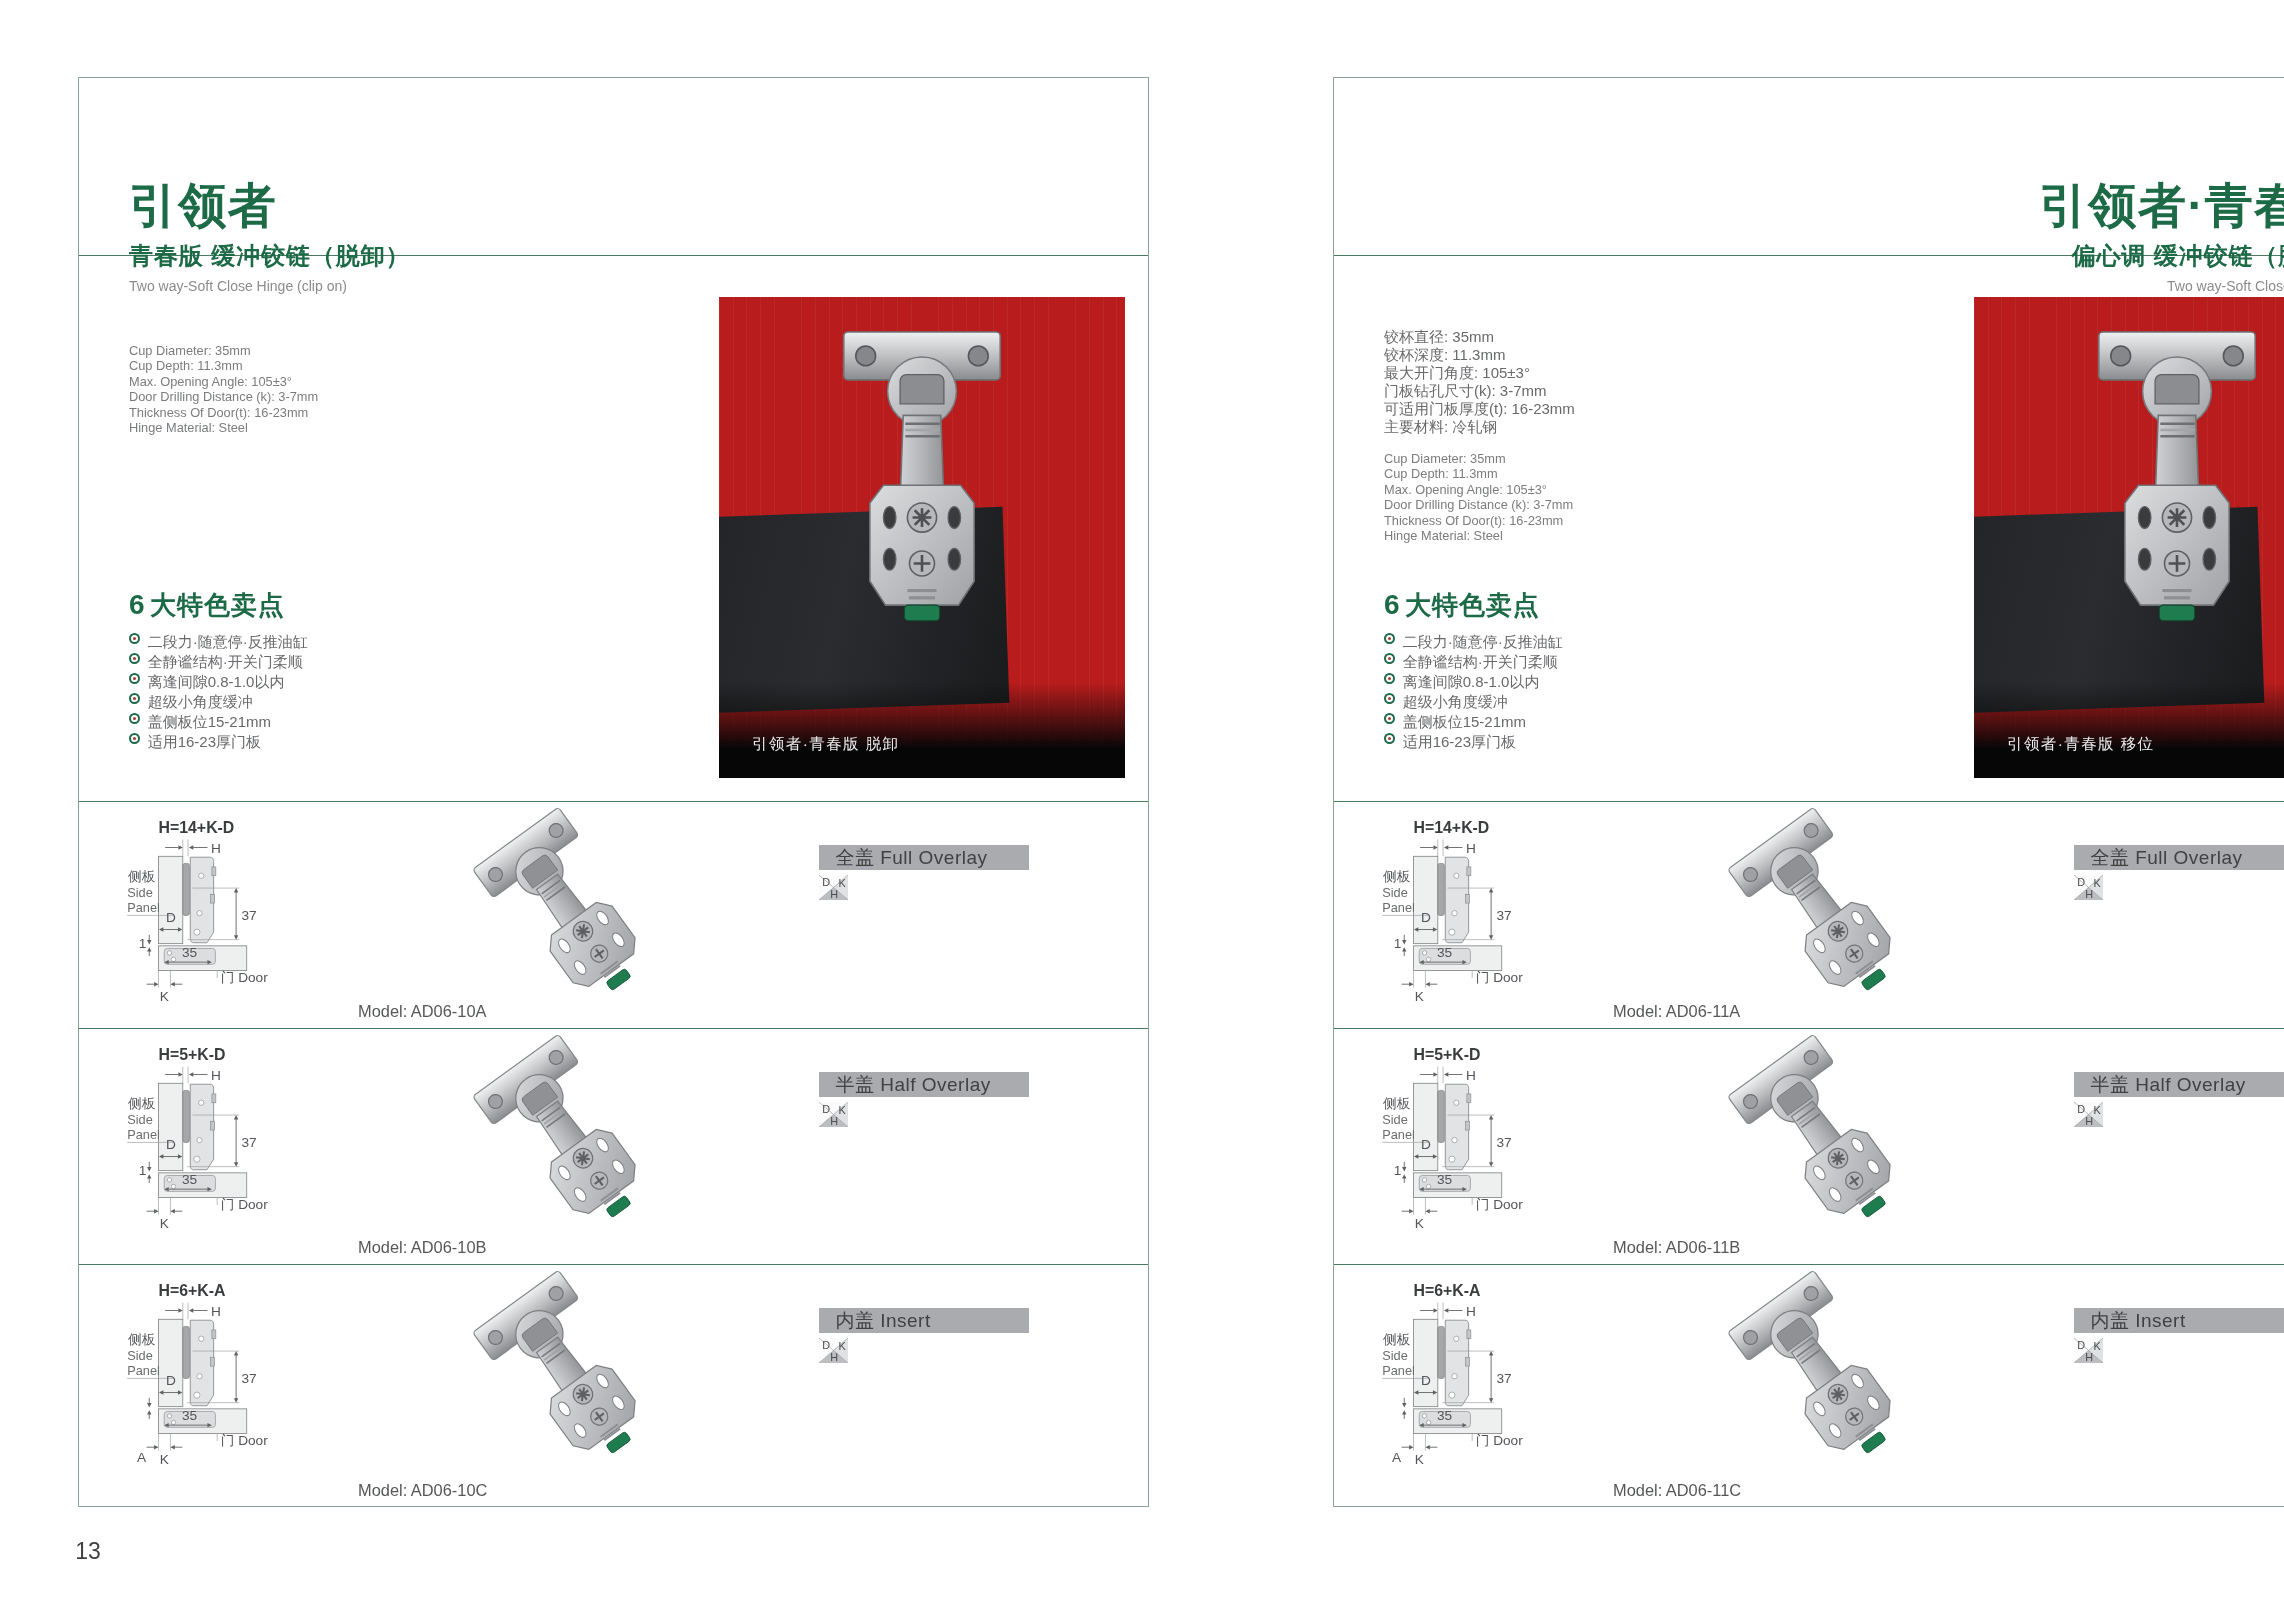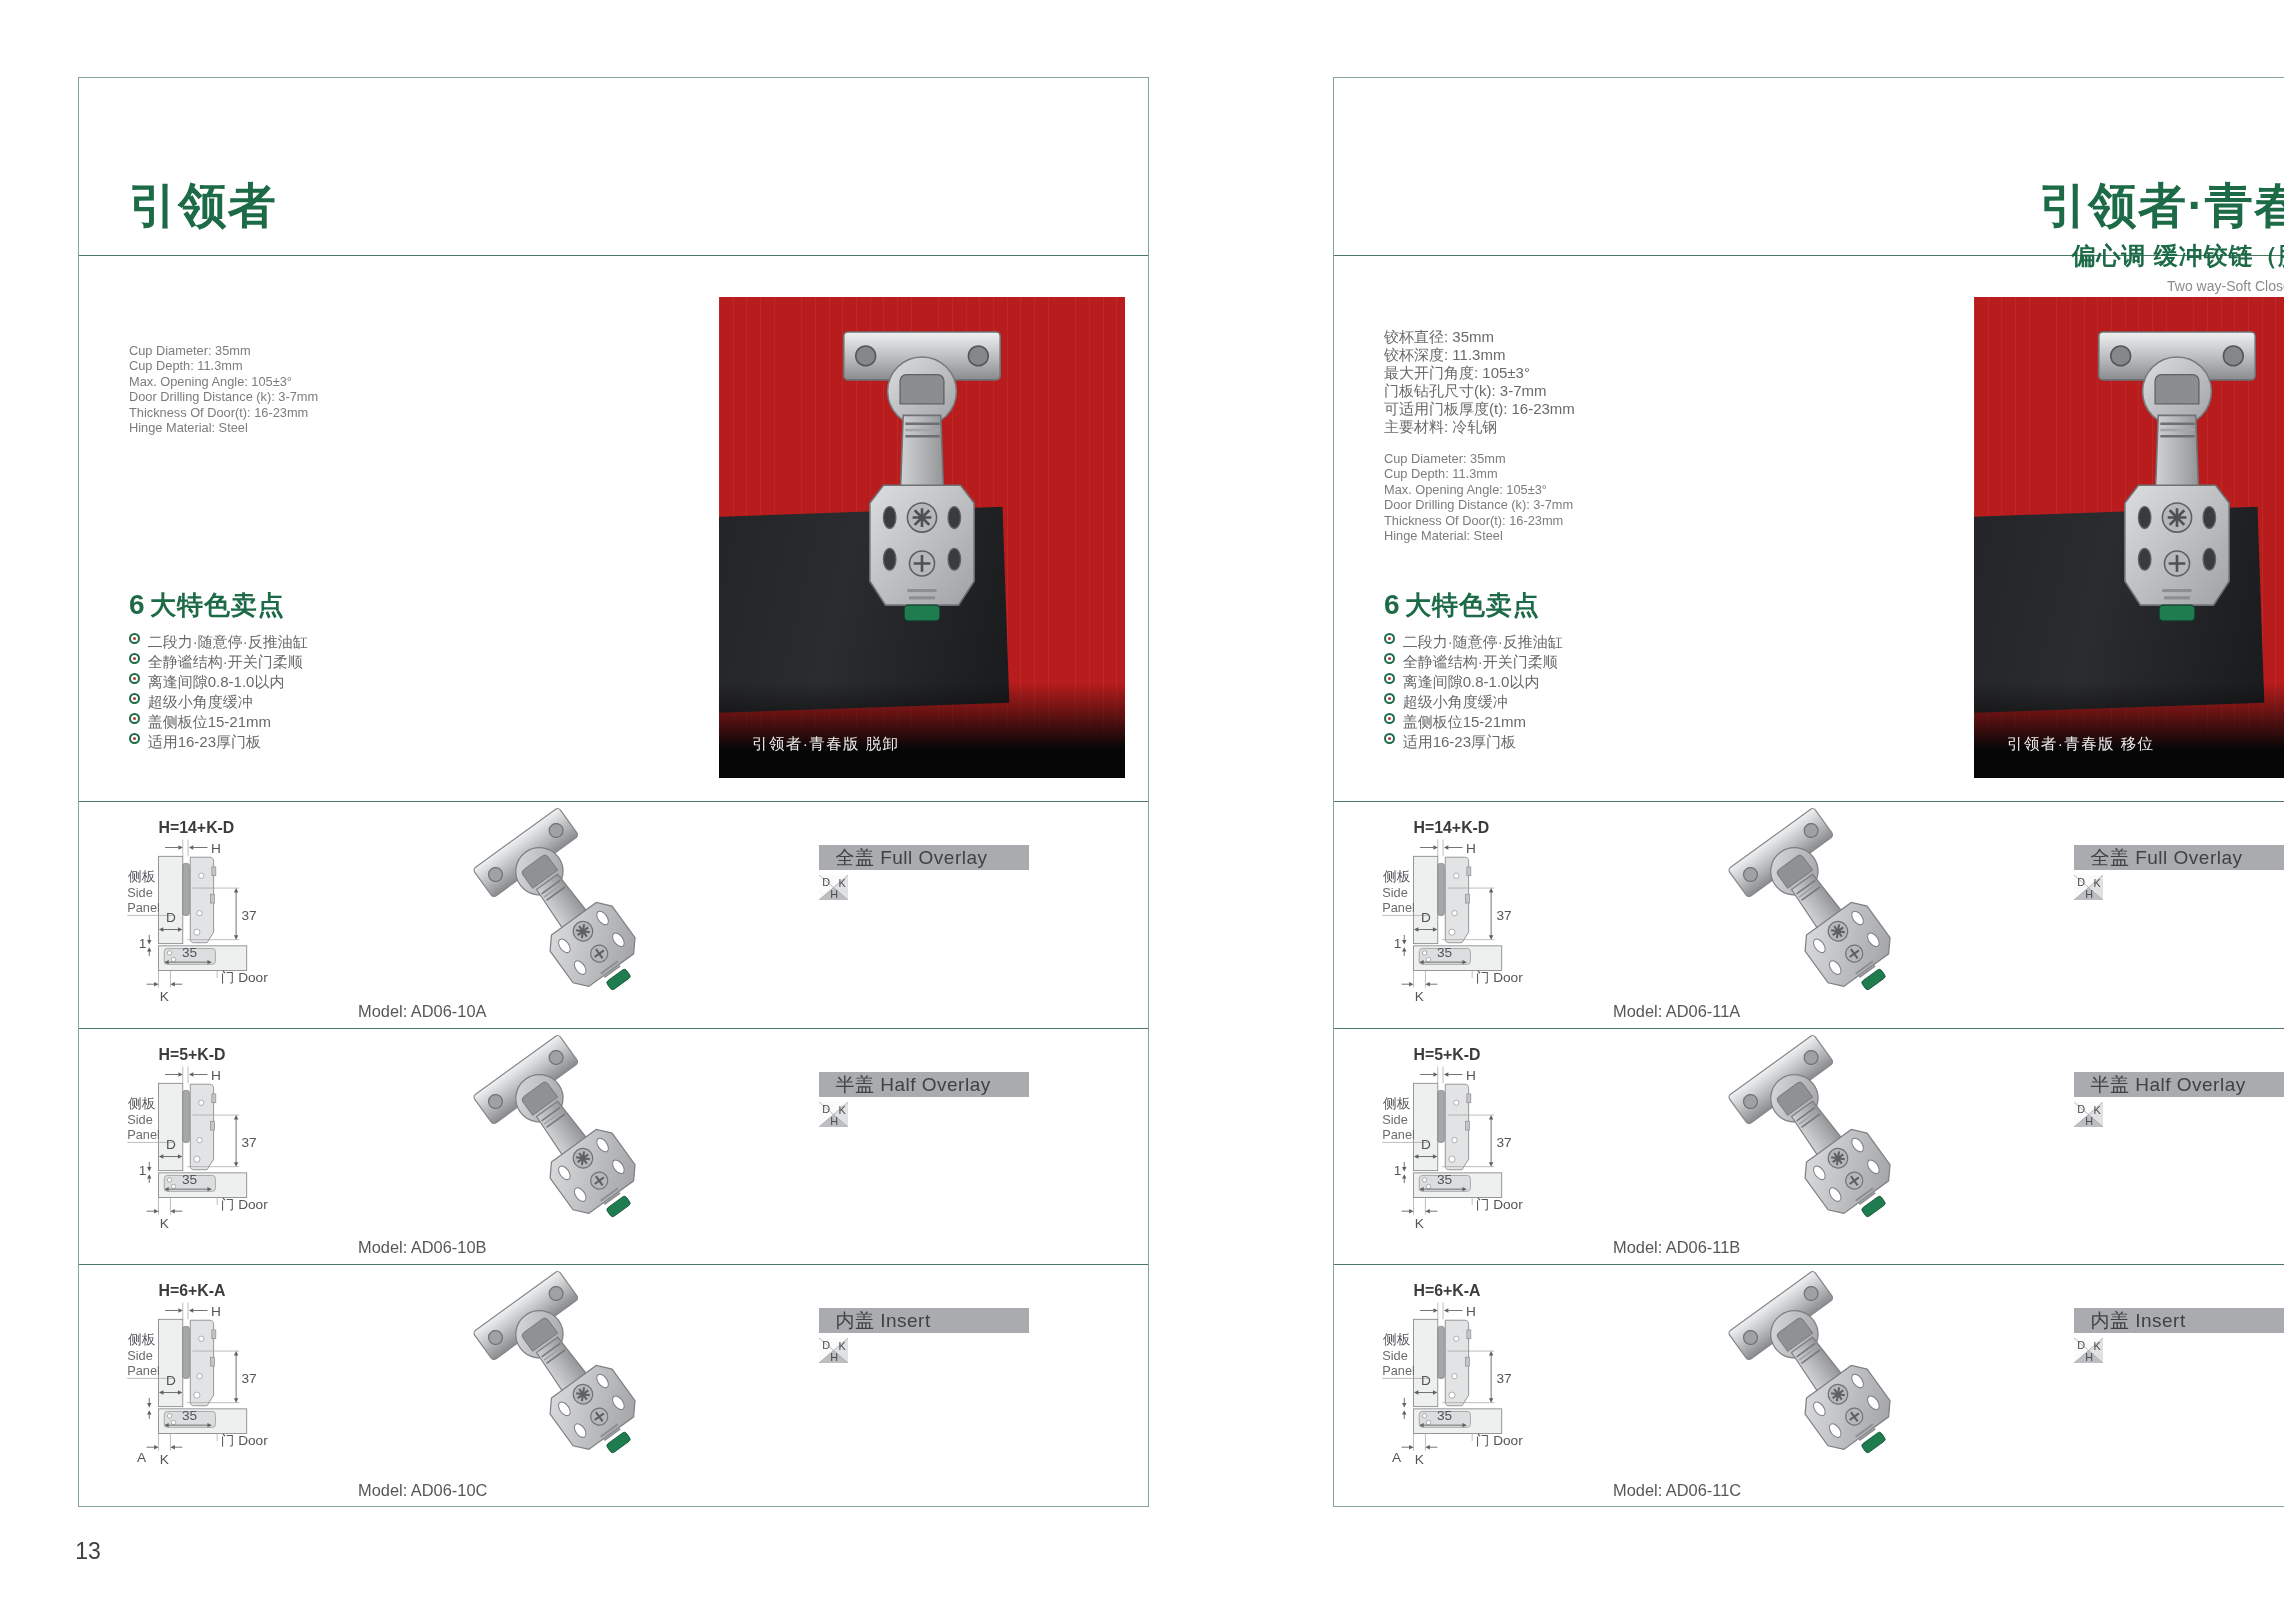--- a/index.html
+++ b/index.html
@@ -112,20 +112,22 @@
         <stop offset="1" stop-color="#8f9193"></stop>
     </linearGradient>
   </defs>
 </svg>
 
 <div class="page" data-align="left">
 
   <div class="header">
     <div class="header-inner">
       <div class="h-title">引领者</div>
+      <div class="h-sub">青春版 缓冲铰链（脱卸）</div>
+      <div class="h-en">Two way-Soft Close Hinge (clip on)</div>
     </div>
   </div>
 
   <div class="topc">
     <div class="specs">
       <div class="specs-en">
         <div class="spec-en">Cup Diameter: 35mm</div>
           <div class="spec-en">Cup Depth: 11.3mm</div>
           <div class="spec-en">Max. Opening Angle: 105±3°</div>
           <div class="spec-en">Door Drilling Distance (k): 3-7mm</div>

